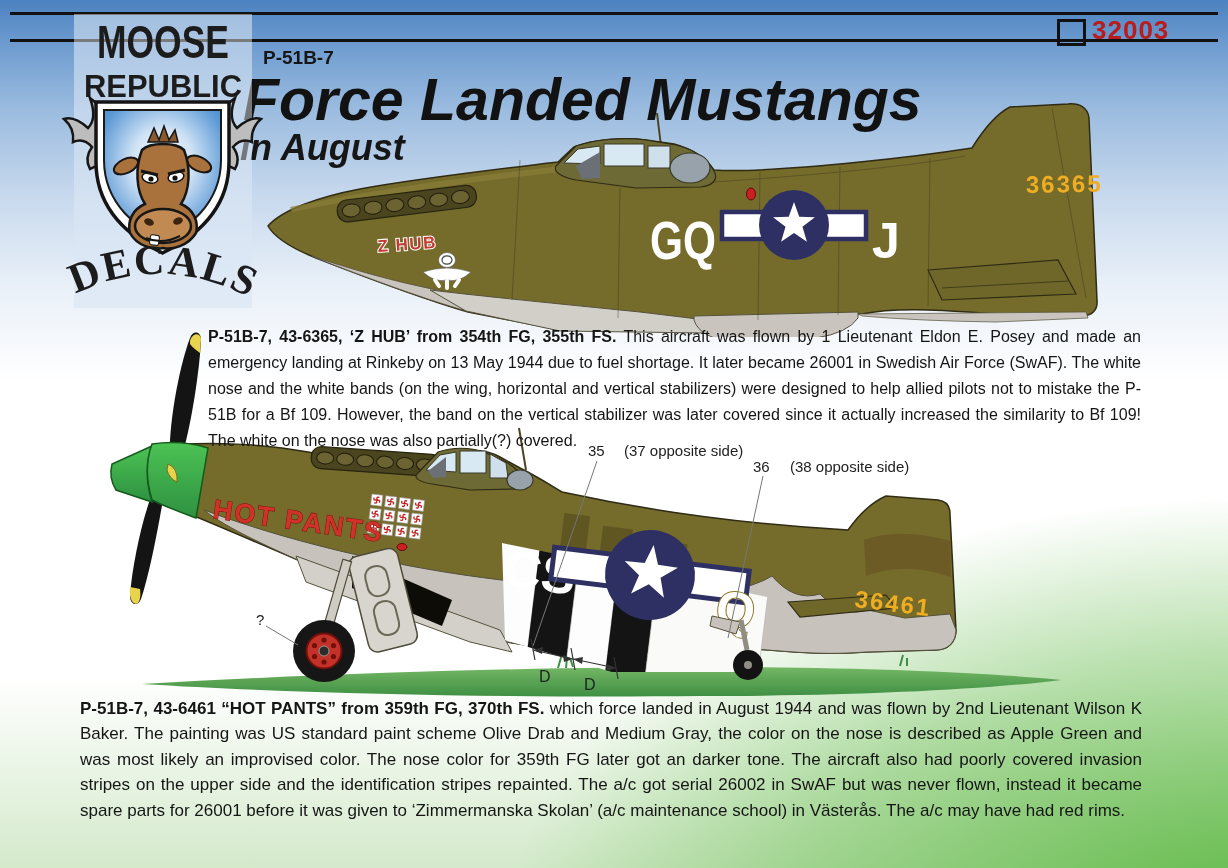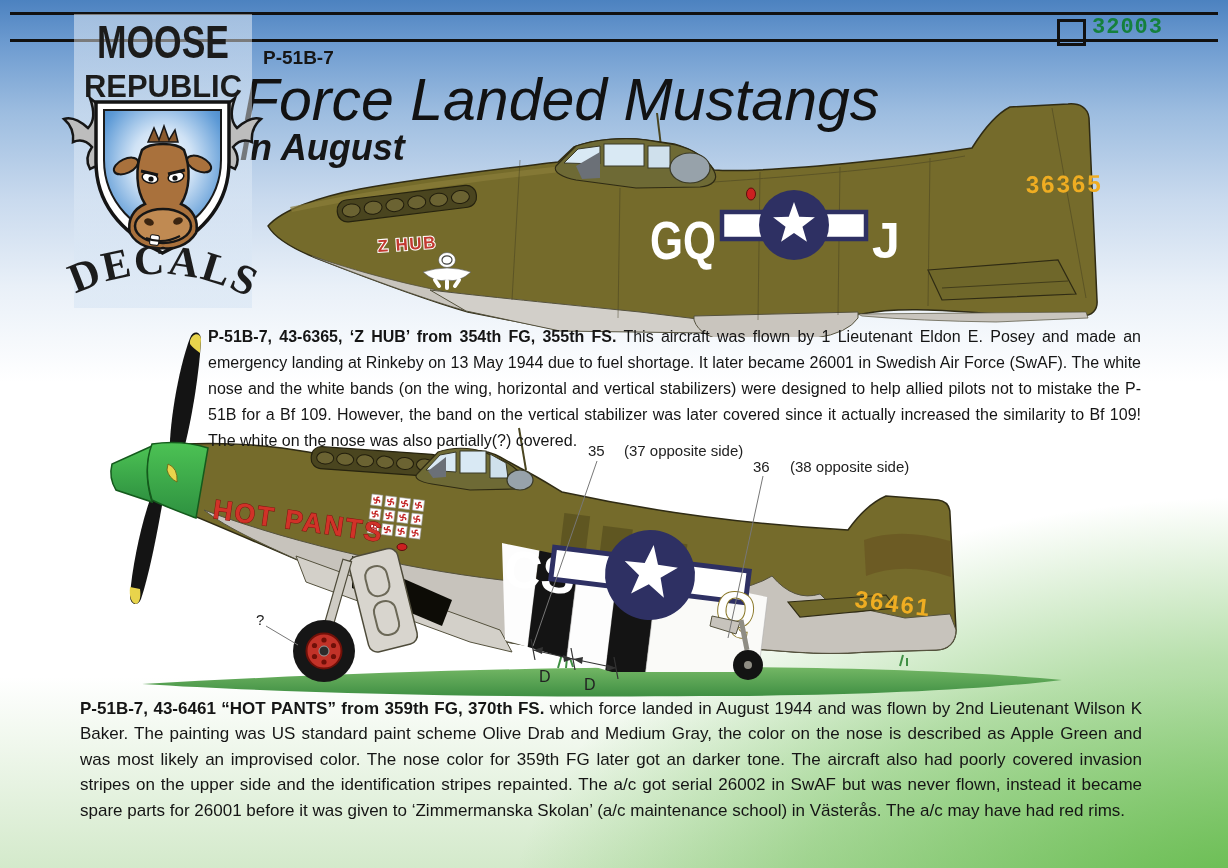--- a/index.html
+++ b/index.html
@@ -7,23 +7,23 @@
     width:1228px;height:868px;position:relative;overflow:hidden;
     font-family:"Liberation Sans",sans-serif;color:#1a1a1a;
     background-image:
       radial-gradient(1050px 600px at 103% 107%, rgba(88,182,62,.95) 0%, rgba(96,185,70,.45) 45%, rgba(96,185,70,0) 72%),
       linear-gradient(180deg, rgba(176,216,160,0) 78%, rgba(176,216,160,.55) 100%),
       linear-gradient(180deg,#4c82c0 0%,#6d9bd0 5%,#9dbde0 13%,#c9daee 23%,#e9f0f8 33%,#ffffff 44%,#ffffff 100%);
   }
   .abs{position:absolute;}
   .rule{position:absolute;left:10px;right:10px;height:3px;background:#111;}
   .pcbox{position:absolute;left:1057px;top:19px;width:23px;height:21px;border:3px solid #111;background:transparent;}
-  .pclabel{position:absolute;left:1092px;top:15px;font-family:Liberation Mono, monospace;font-size:22px;font-weight:bold;color:#15803d;letter-spacing:1px;}
+  .pclabel{position:absolute;left:1092px;top:15px;font-family:Liberation Sans, sans-serif;font-size:26px;font-weight:bold;color:#b91c1c;letter-spacing:1px;}
   .title-kicker{position:absolute;left:263px;top:47px;font-weight:600;font-size:19px;color:#161616;}
-  .title-main{position:absolute;left:243px;top:66px;font-style:italic;font-weight:normal;font-size:59px;letter-spacing:0px;color:#121212;white-space:nowrap;}
+  .title-main{position:absolute;left:243px;top:66px;font-style:italic;font-weight:bold;font-size:59px;letter-spacing:0px;color:#121212;white-space:nowrap;}
   .title-sub{position:absolute;left:240px;top:127px;font-style:italic;font-weight:600;font-size:36px;color:#161616;}
   .caption{position:absolute;text-align:justify;color:#151515;}
   .caption .lead{font-weight:bold;}
   .cap1{left:208px;top:324px;width:933px;font-size:16px;line-height:26px;}
   .cap2{left:80px;top:696px;width:1062px;font-size:17px;line-height:25.4px;}
   svg text{font-family:"Liberation Sans",sans-serif;}
   .stencil{font-weight:bold;letter-spacing:2px;}
 </style>
 </head>
 <body>

